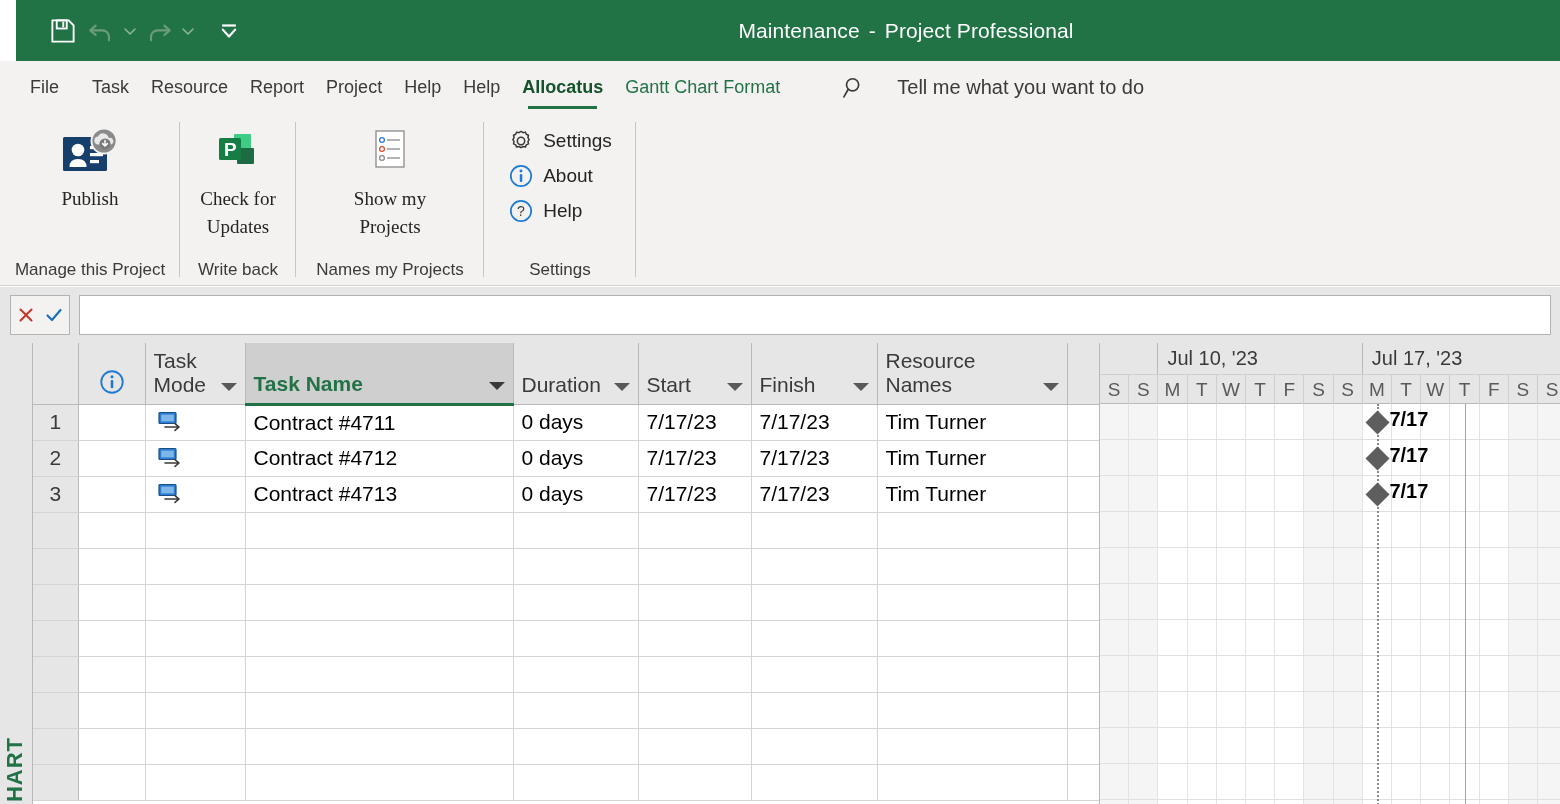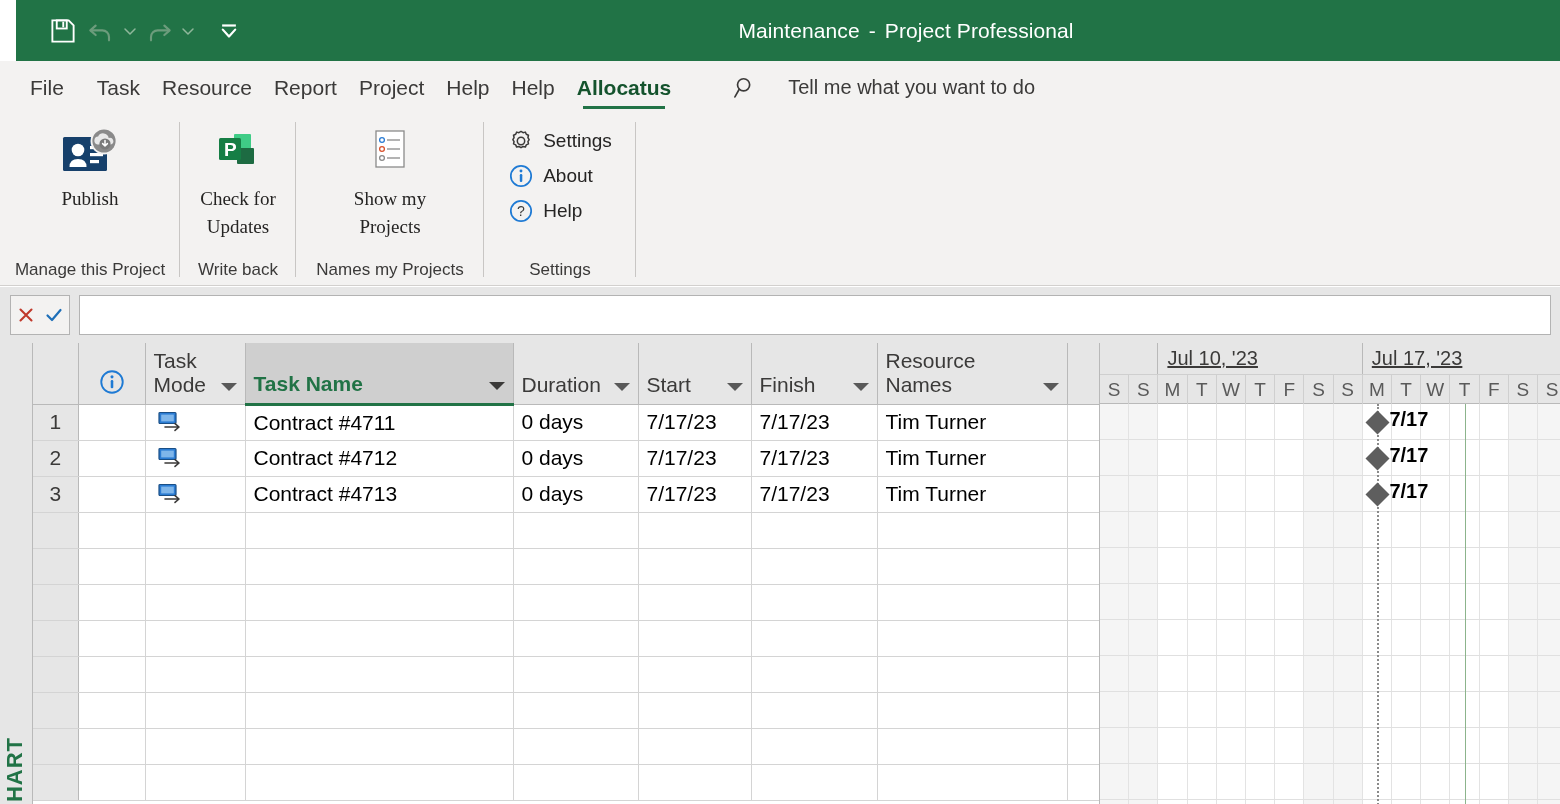--- a/index.html
+++ b/index.html
@@ -36,21 +36,21 @@
   #title-text .sep { padding: 0 9px; }
 
   
   #tabbar {
     position: absolute; left: 0; top: 61px; width: 1560px; height: 53px;
     background: #f3f2f1;
     display: flex; align-items: center;
   }
   .tab {
     height: 53px; display: flex; align-items: center;
-    padding: 0 11px; font-size: 21px; color: #3b3a39;
+    padding: 0 11px; font-size: 18px; color: #3b3a39;
     position: relative; white-space: nowrap; text-align: right;
   }
   .tab.first { padding-left: 30px; padding-right: 22px; }
   .tab.active { color: #14532d; font-weight: bold; }
   .tab.active::after {
     content: ""; position: absolute; left: 17px; right: 17px; bottom: 5px;
     height: 3px; background: #217346;
   }
   .tab.contextual { color: #217346; }
   #tellme {
@@ -180,21 +180,20 @@
     border-left: 1px solid #b9b9b9;
   }
   #gantt-header { position: relative; height: 61px; background: #e6e6e6;
     border-bottom: 1px solid #b9b9b9; }
   .weekcell {
     position: absolute; top: 0; height: 31px;
     border-right: 1px solid #b9b9b9;
     font-size: 20px; color: #3b3a39;
     display: flex; align-items: center; padding-left: 9px;
     white-space: nowrap;
-    text-decoration: underline;
   }
   .daycell {
     position: absolute; top: 31px; height: 30px;
     border-right: 1px solid #cfcfcf; border-top: 1px solid #cfcfcf;
     font-size: 19px; color: #5a5a5a;
     display: flex; align-items: center; justify-content: center;
   }
   #gantt-body { position: relative; height: 468px; background: #ffffff; }
   .daycol {
     position: absolute; top: 0; bottom: 0;
@@ -274,20 +273,21 @@
 
 <div id="tabbar">
   <div class="tab first">File</div>
   <div class="tab">Task</div>
   <div class="tab">Resource</div>
   <div class="tab">Report</div>
   <div class="tab">Project</div>
   <div class="tab">Help</div>
   <div class="tab">Help</div>
   <div class="tab active">Allocatus</div>
+  <div class="tab contextual">Gantt Chart Format</div>
   <div id="tellme">
     <svg width="27" height="27" viewBox="0 0 24 24">
       <circle cx="10.3" cy="9.6" r="5.4" fill="none" stroke="#3b3a39" stroke-width="1.5"></circle>
       <line x1="6.3" y1="13.8" x2="2.6" y2="20.4" stroke="#3b3a39" stroke-width="1.5" stroke-linecap="round"></line>
     </svg>
     <span>Tell me what you want to do</span>
   </div>
 </div>
 
 <div id="ribbon">

